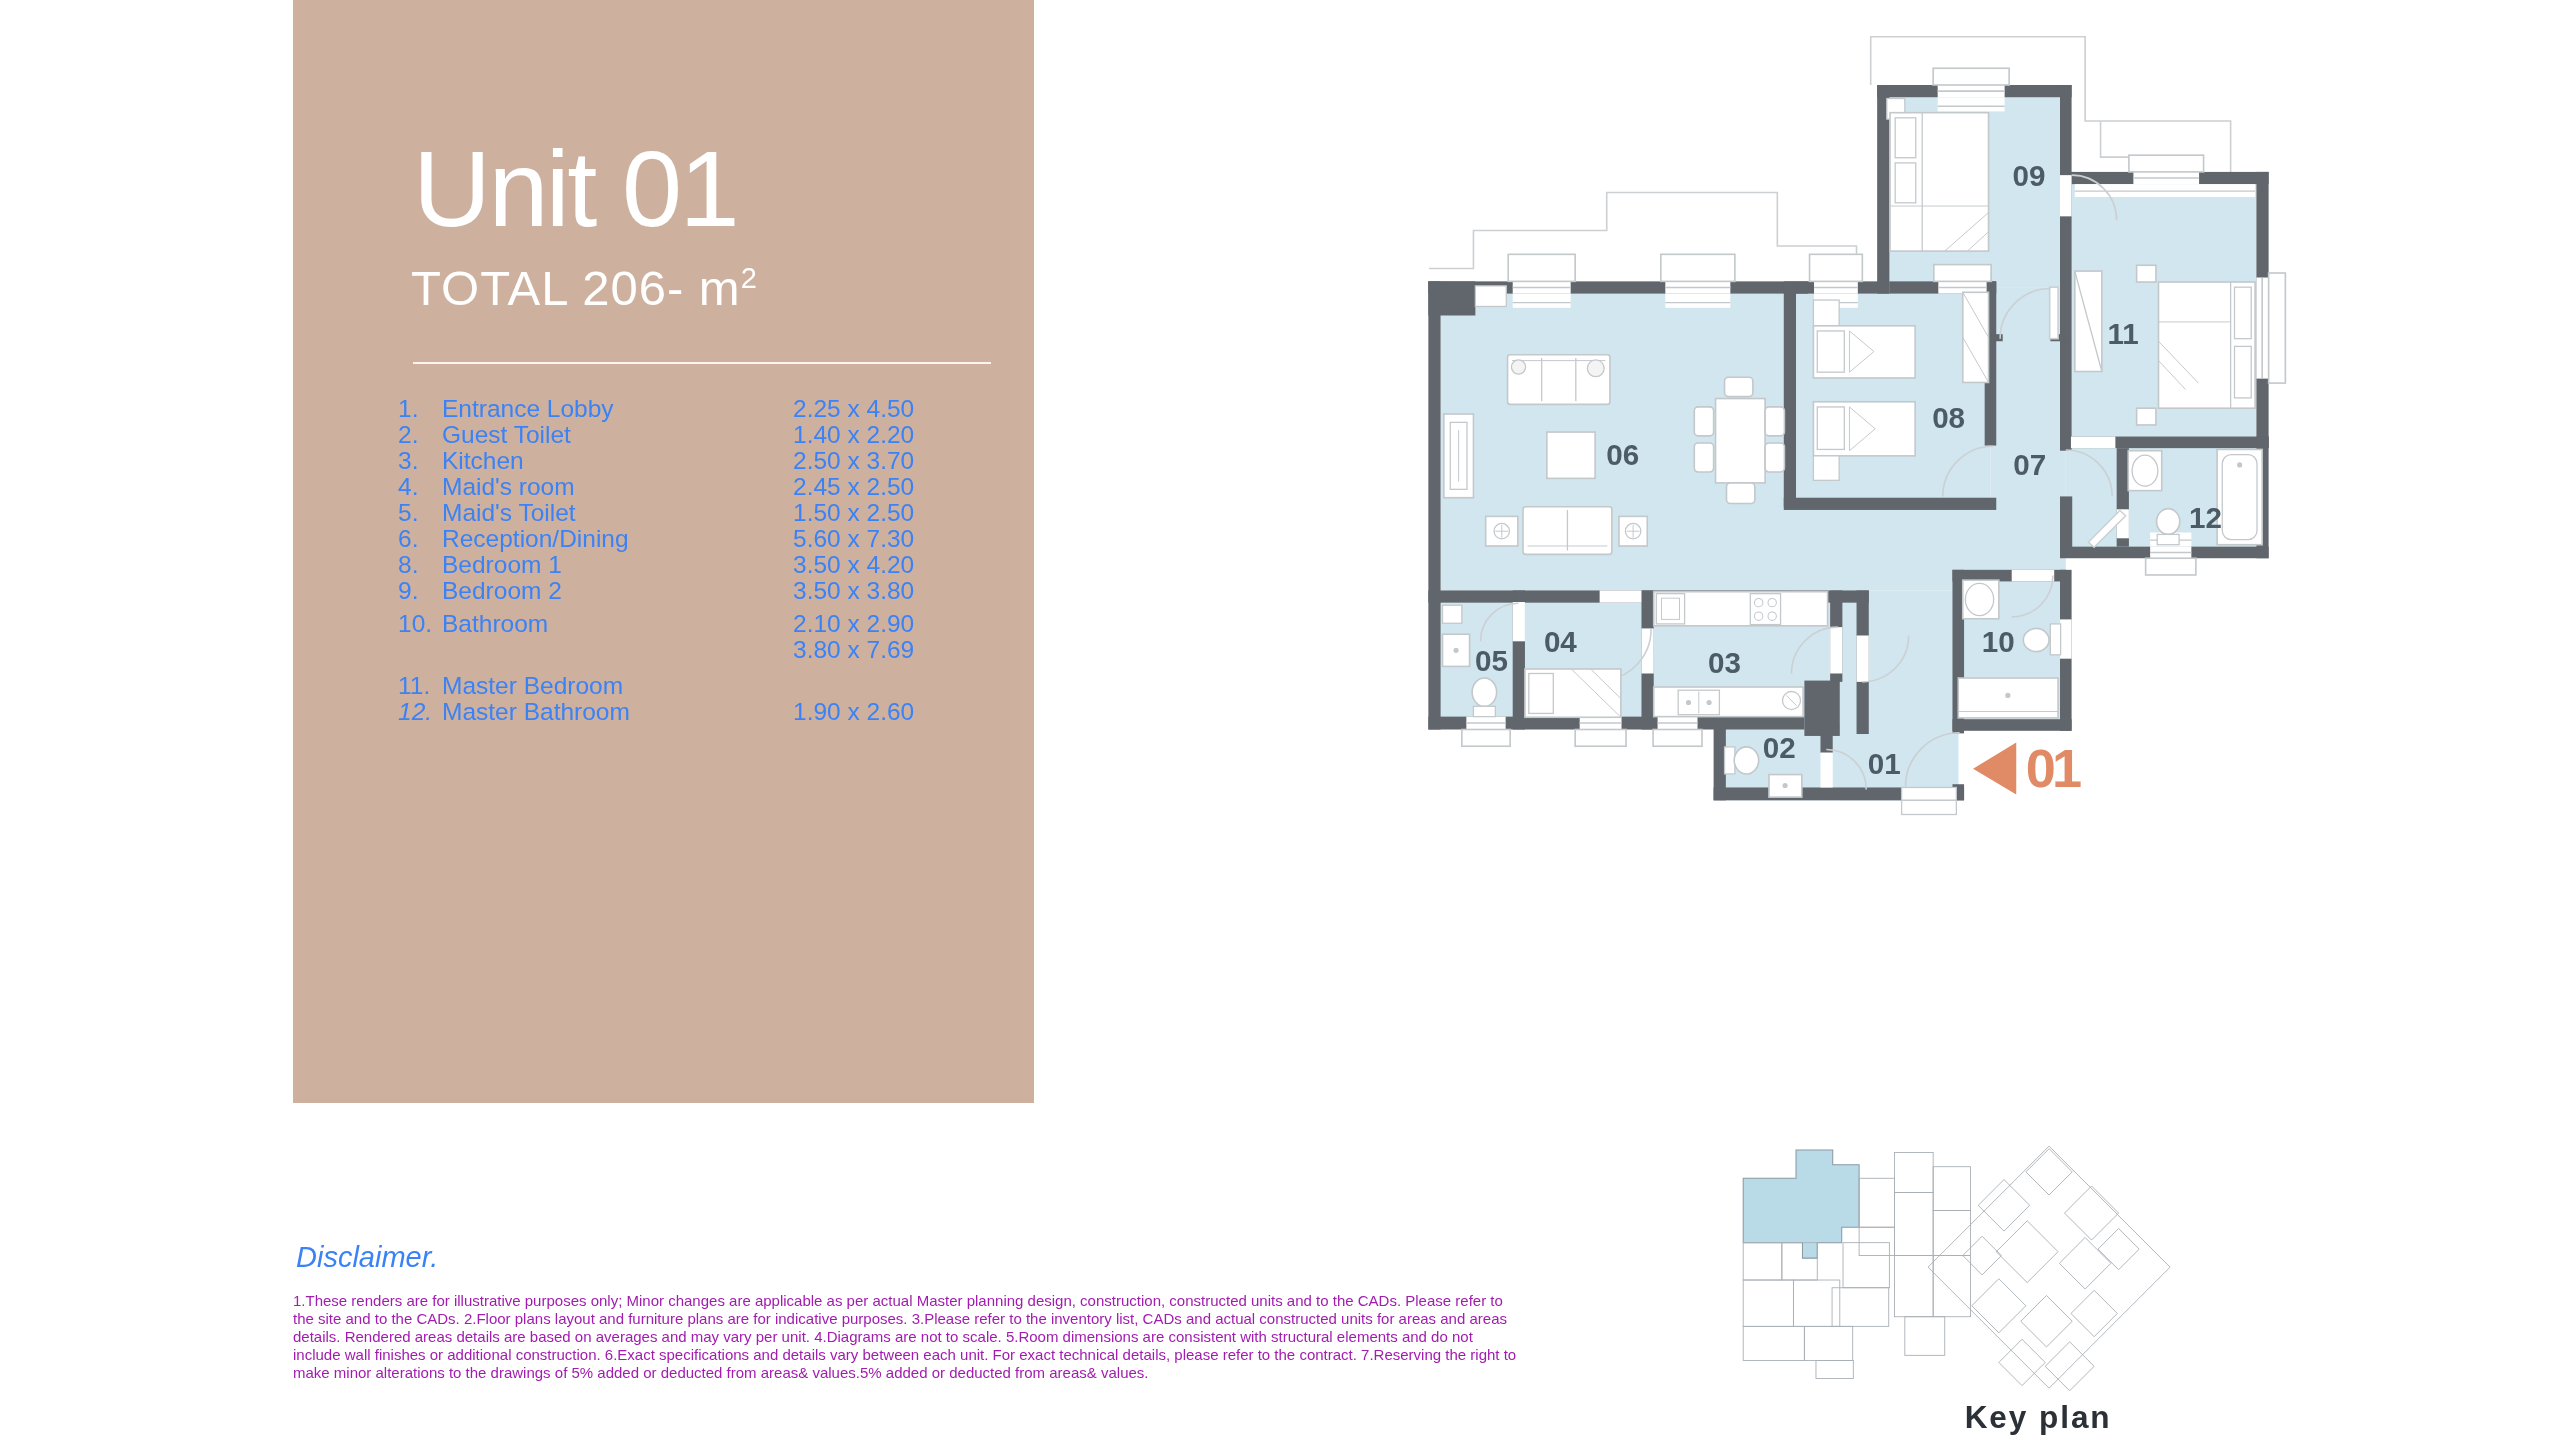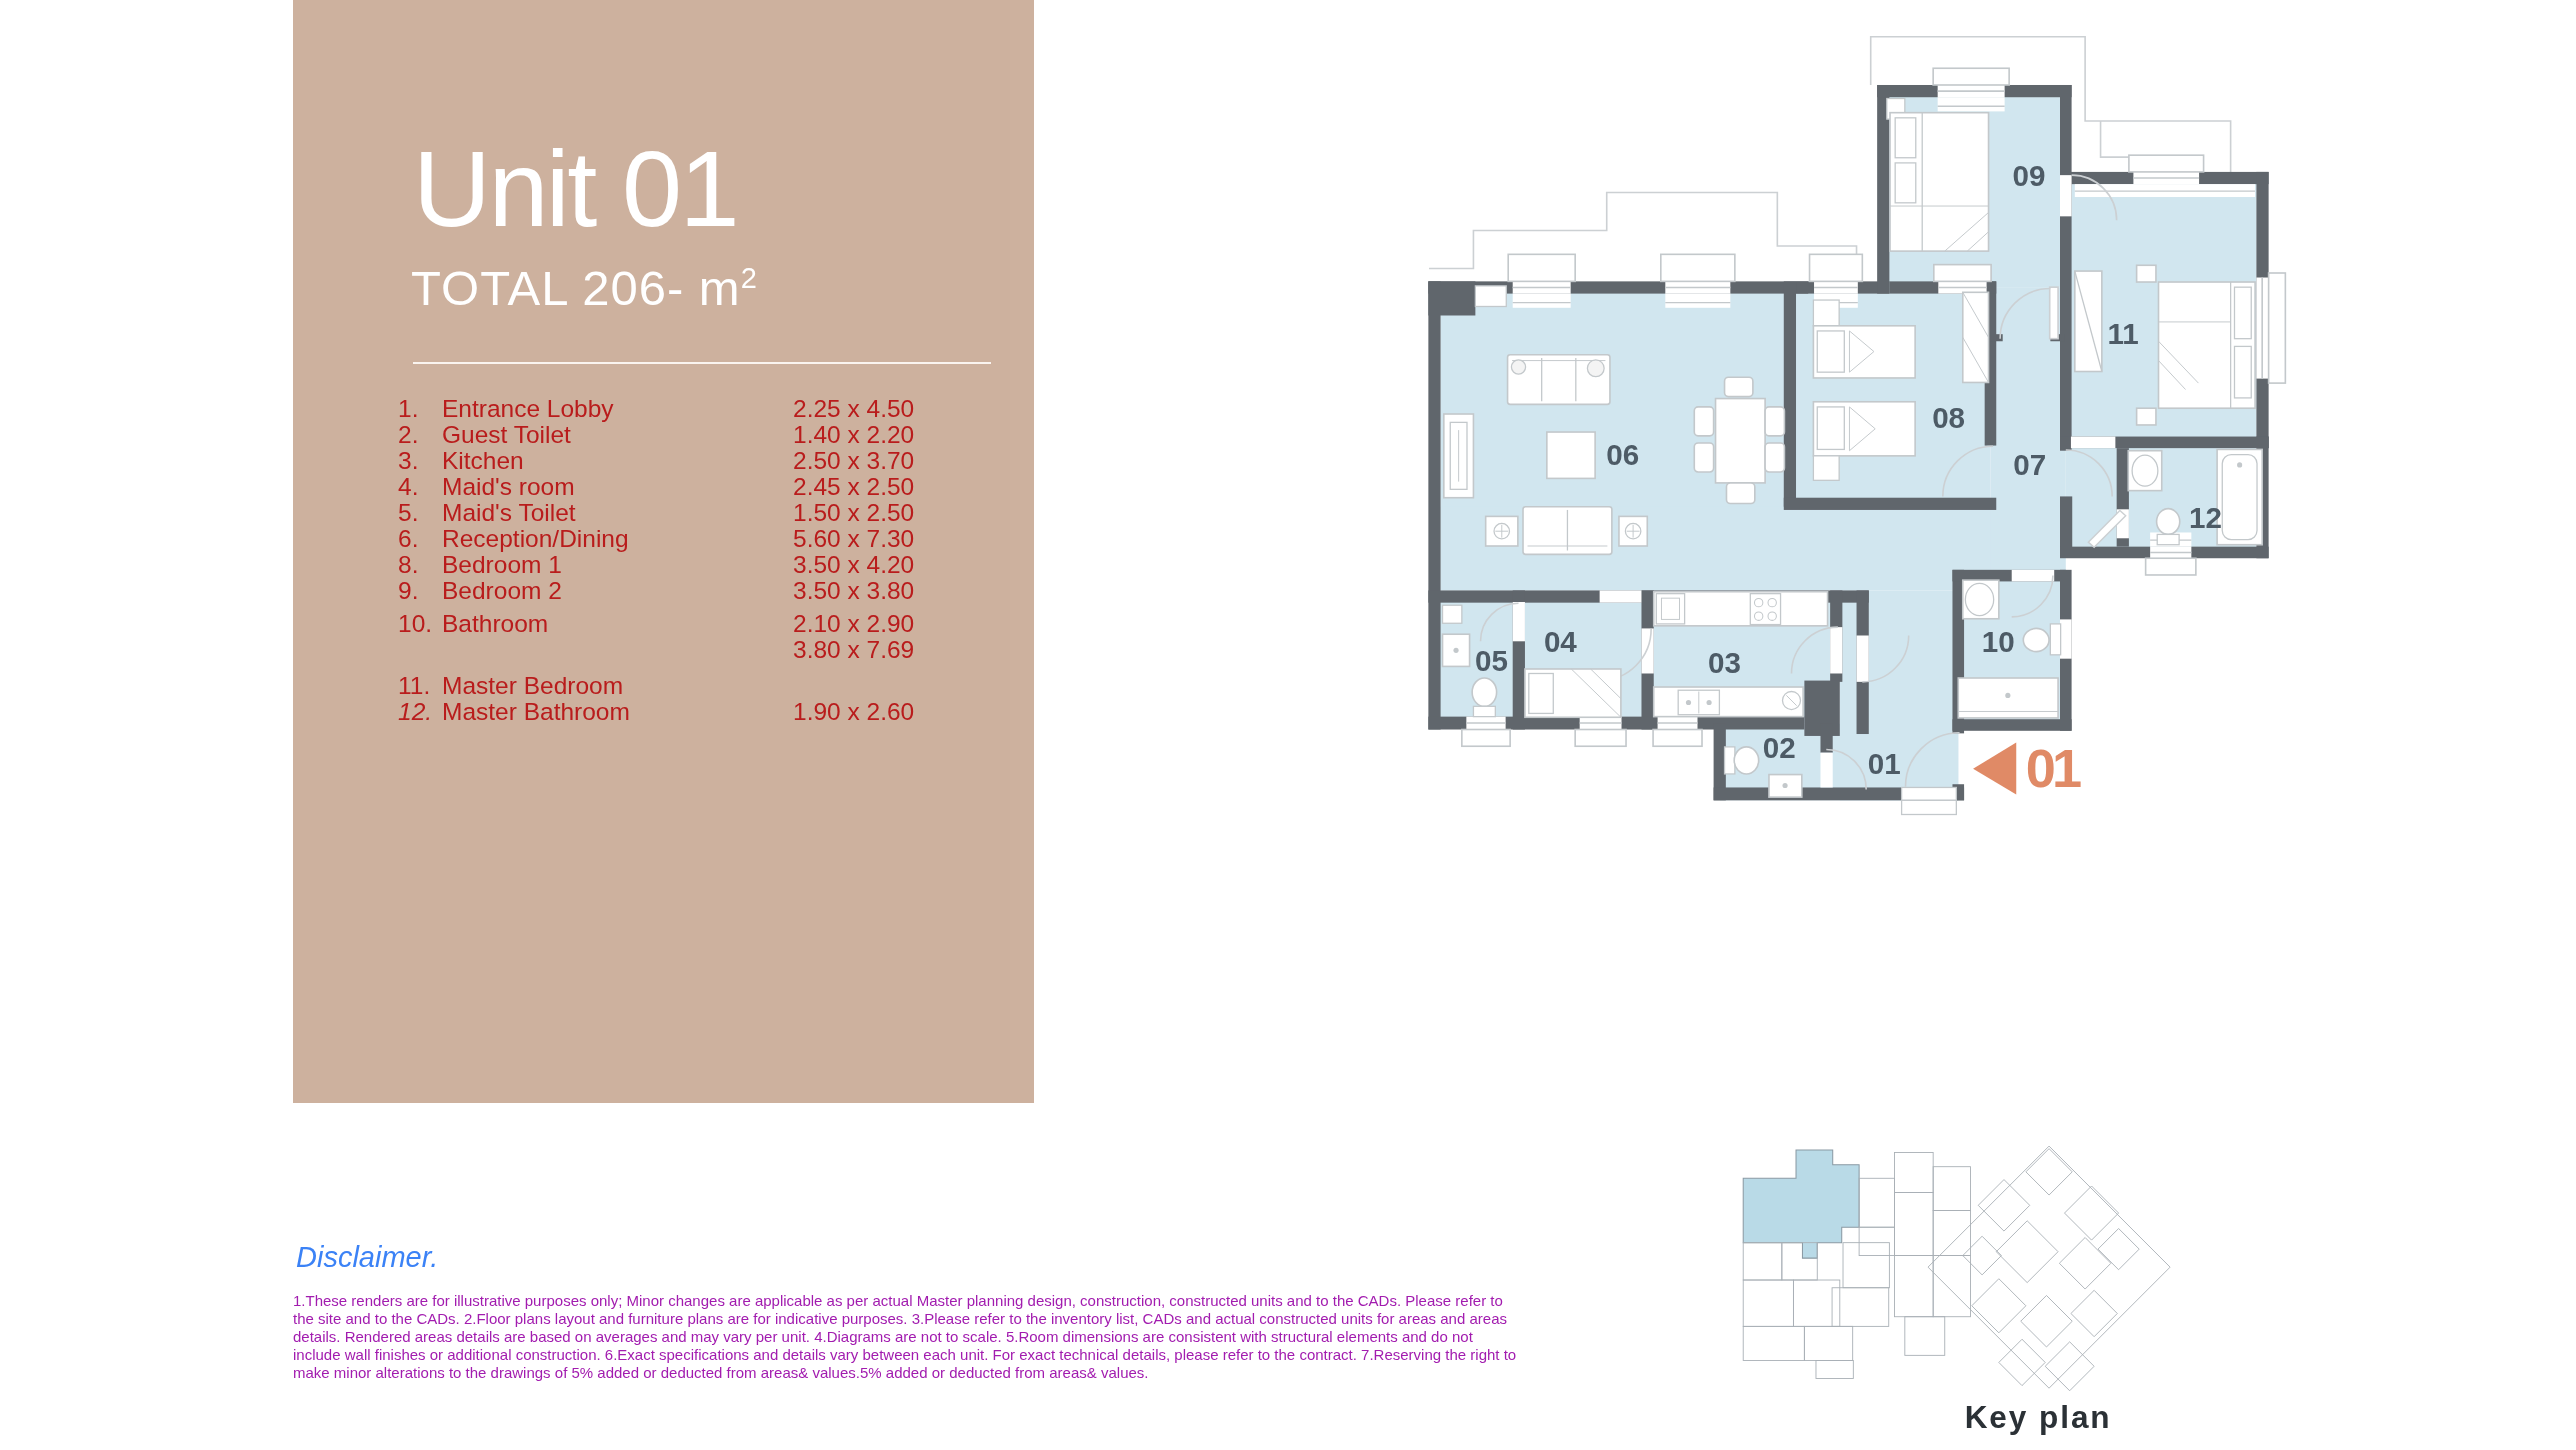--- a/index.html
+++ b/index.html
@@ -12,21 +12,21 @@
 <div id="page">
 
   <div class="abs" style="left:293px;top:0;width:741px;height:1103px;background:#cdb19e;"></div>
 
   <div class="abs" style="left:413px;top:135px;color:#ffffff;font-size:108px;line-height:1;letter-spacing:-2.6px;">Unit 01</div>
 
   <div class="abs" style="left:411px;top:264px;color:#ffffff;font-size:49px;line-height:1;letter-spacing:1px;">TOTAL 206- m<sup style="font-size:29px;">2</sup></div>
 
   <div class="abs" style="left:413px;top:362px;width:578px;height:1.9px;background:#faf4ef;"></div>
 
-  <div class="abs" style="left:398px;top:396px;color:#b91c1c;font-size:24.5px;line-height:26px;width:580px;">
+  <div class="abs" style="left:398px;top:396px;color:#3b82f6;font-size:24.5px;line-height:26px;width:580px;">
     <div style="position:relative;"><span style="display:inline-block;width:44px;">1.</span>Entrance Lobby<span style="position:absolute;left:395px;">2.25 x 4.50</span></div>
     <div style="position:relative;"><span style="display:inline-block;width:44px;">2.</span>Guest Toilet<span style="position:absolute;left:395px;">1.40 x 2.20</span></div>
     <div style="position:relative;"><span style="display:inline-block;width:44px;">3.</span>Kitchen<span style="position:absolute;left:395px;">2.50 x 3.70</span></div>
     <div style="position:relative;"><span style="display:inline-block;width:44px;">4.</span>Maid's room<span style="position:absolute;left:395px;">2.45 x 2.50</span></div>
     <div style="position:relative;"><span style="display:inline-block;width:44px;">5.</span>Maid's Toilet<span style="position:absolute;left:395px;">1.50 x 2.50</span></div>
     <div style="position:relative;"><span style="display:inline-block;width:44px;">6.</span>Reception/Dining<span style="position:absolute;left:395px;">5.60 x 7.30</span></div>
     <div style="position:relative;"><span style="display:inline-block;width:44px;">8.</span>Bedroom 1<span style="position:absolute;left:395px;text-align:right;">3.50 x 4.20</span></div>
     <div style="position:relative;"><span style="display:inline-block;width:44px;">9.</span>Bedroom 2<span style="position:absolute;left:395px;">3.50 x 3.80</span></div>
     <div style="position:relative;margin-top:7px;"><span style="display:inline-block;width:44px;">10.</span>Bathroom<span style="position:absolute;left:395px;">2.10 x 2.90</span></div>
     <div style="position:relative;"><span style="display:inline-block;width:44px;margin-top:36px;">11.</span>Master Bedroom<span style="position:absolute;left:395px;">3.80 x 7.69</span></div>

